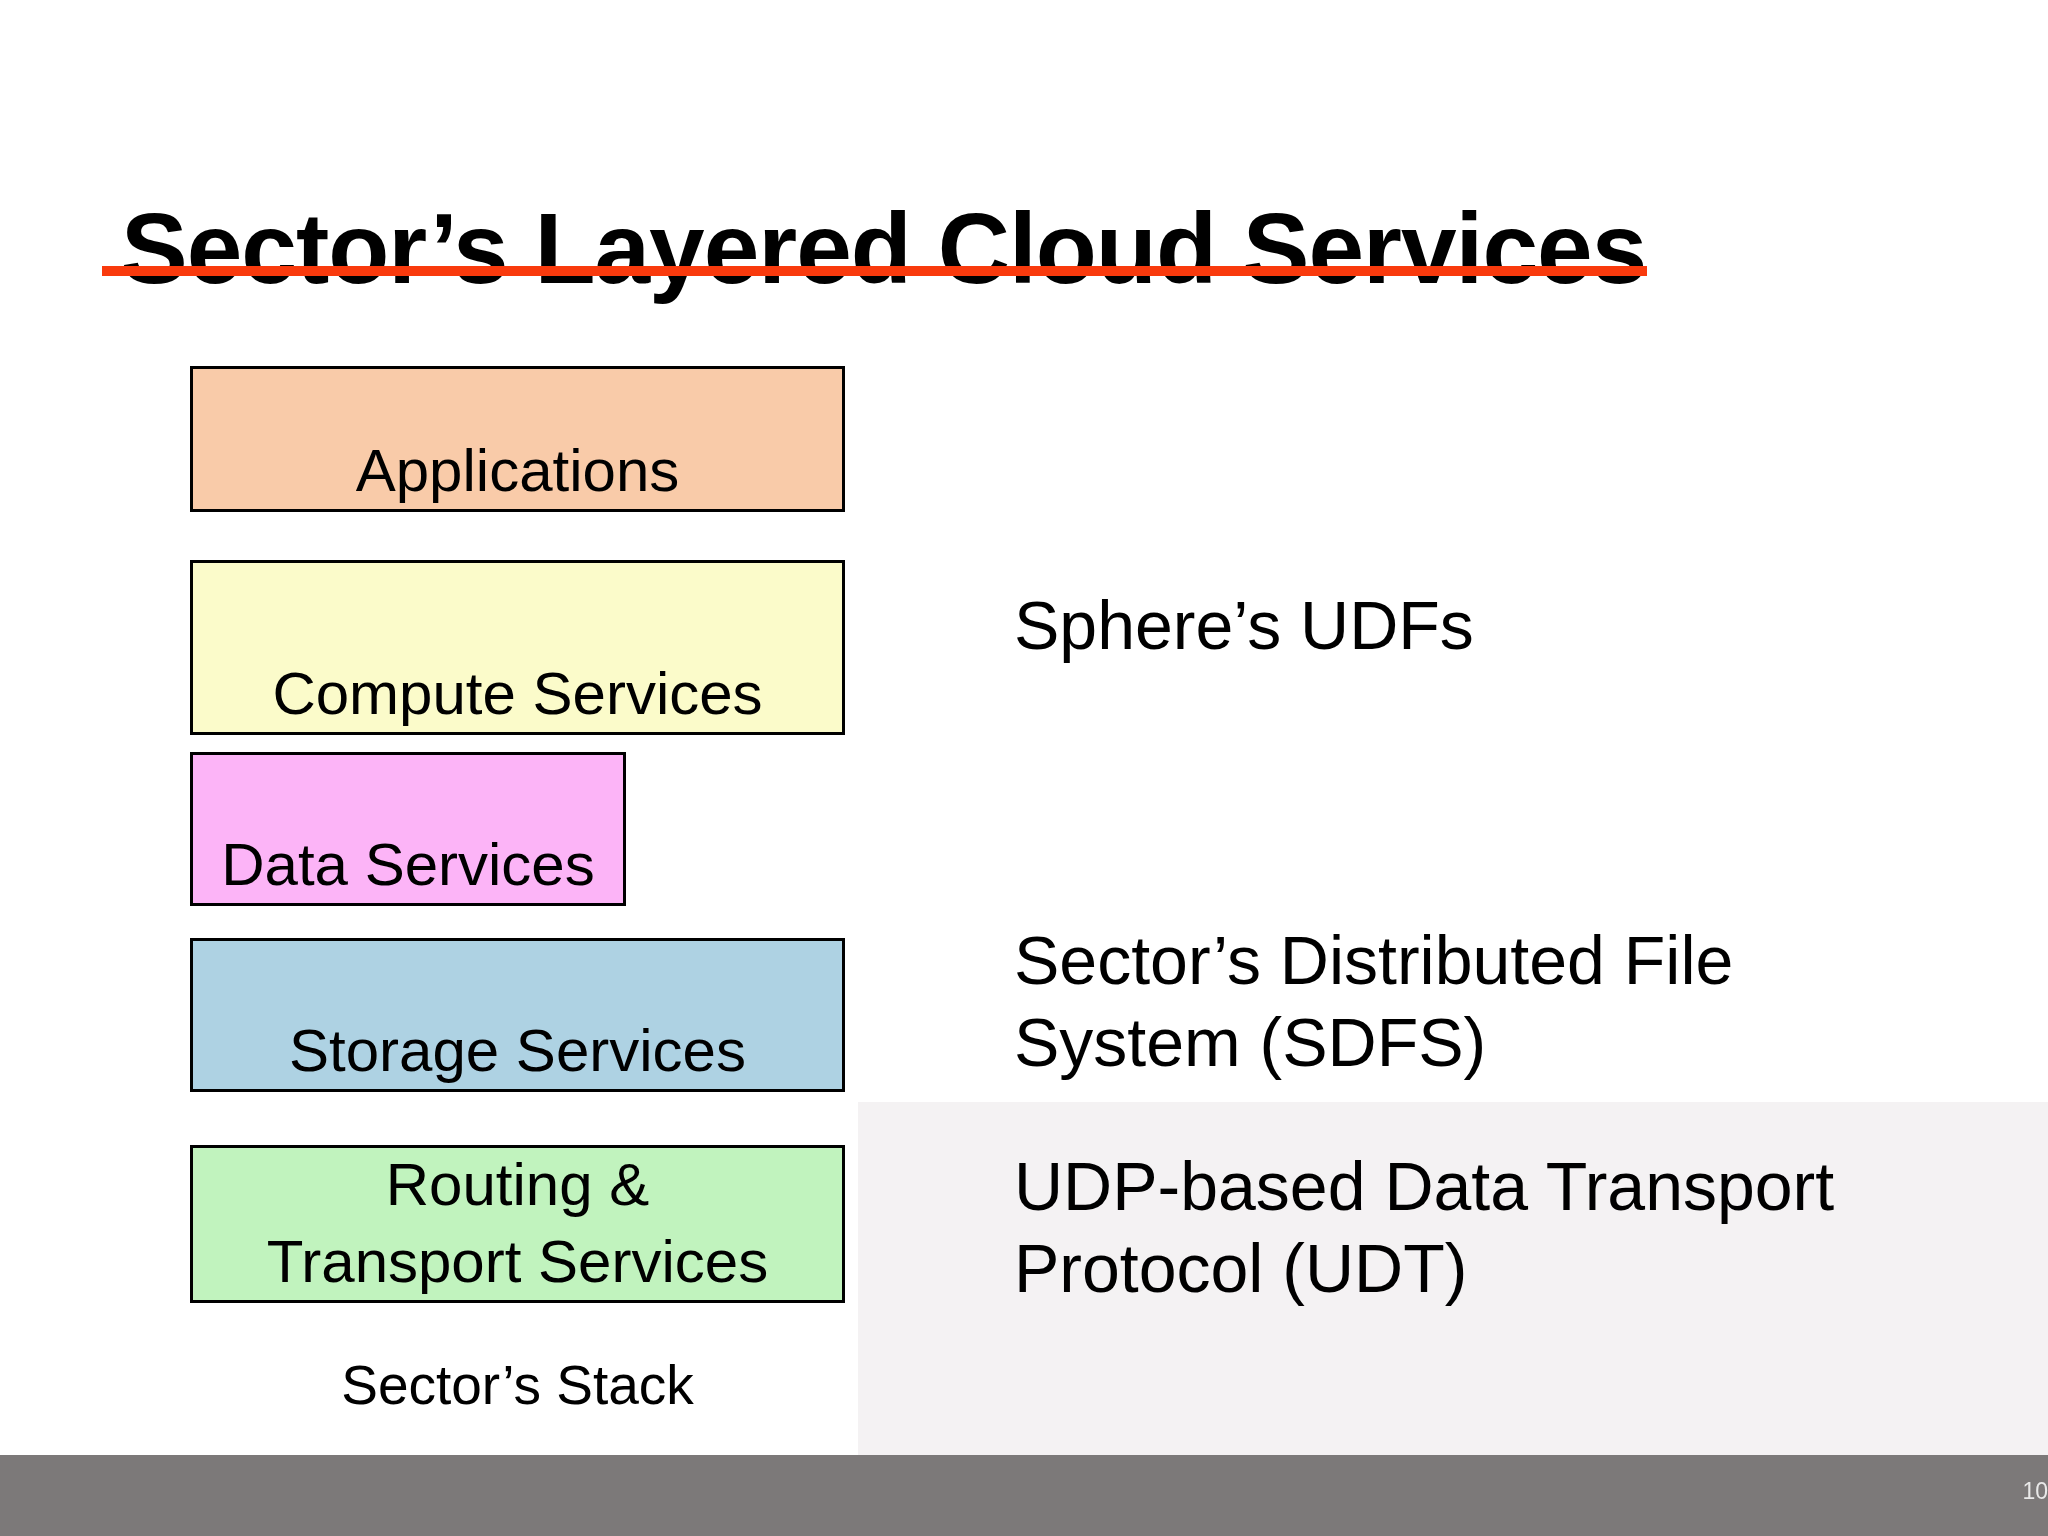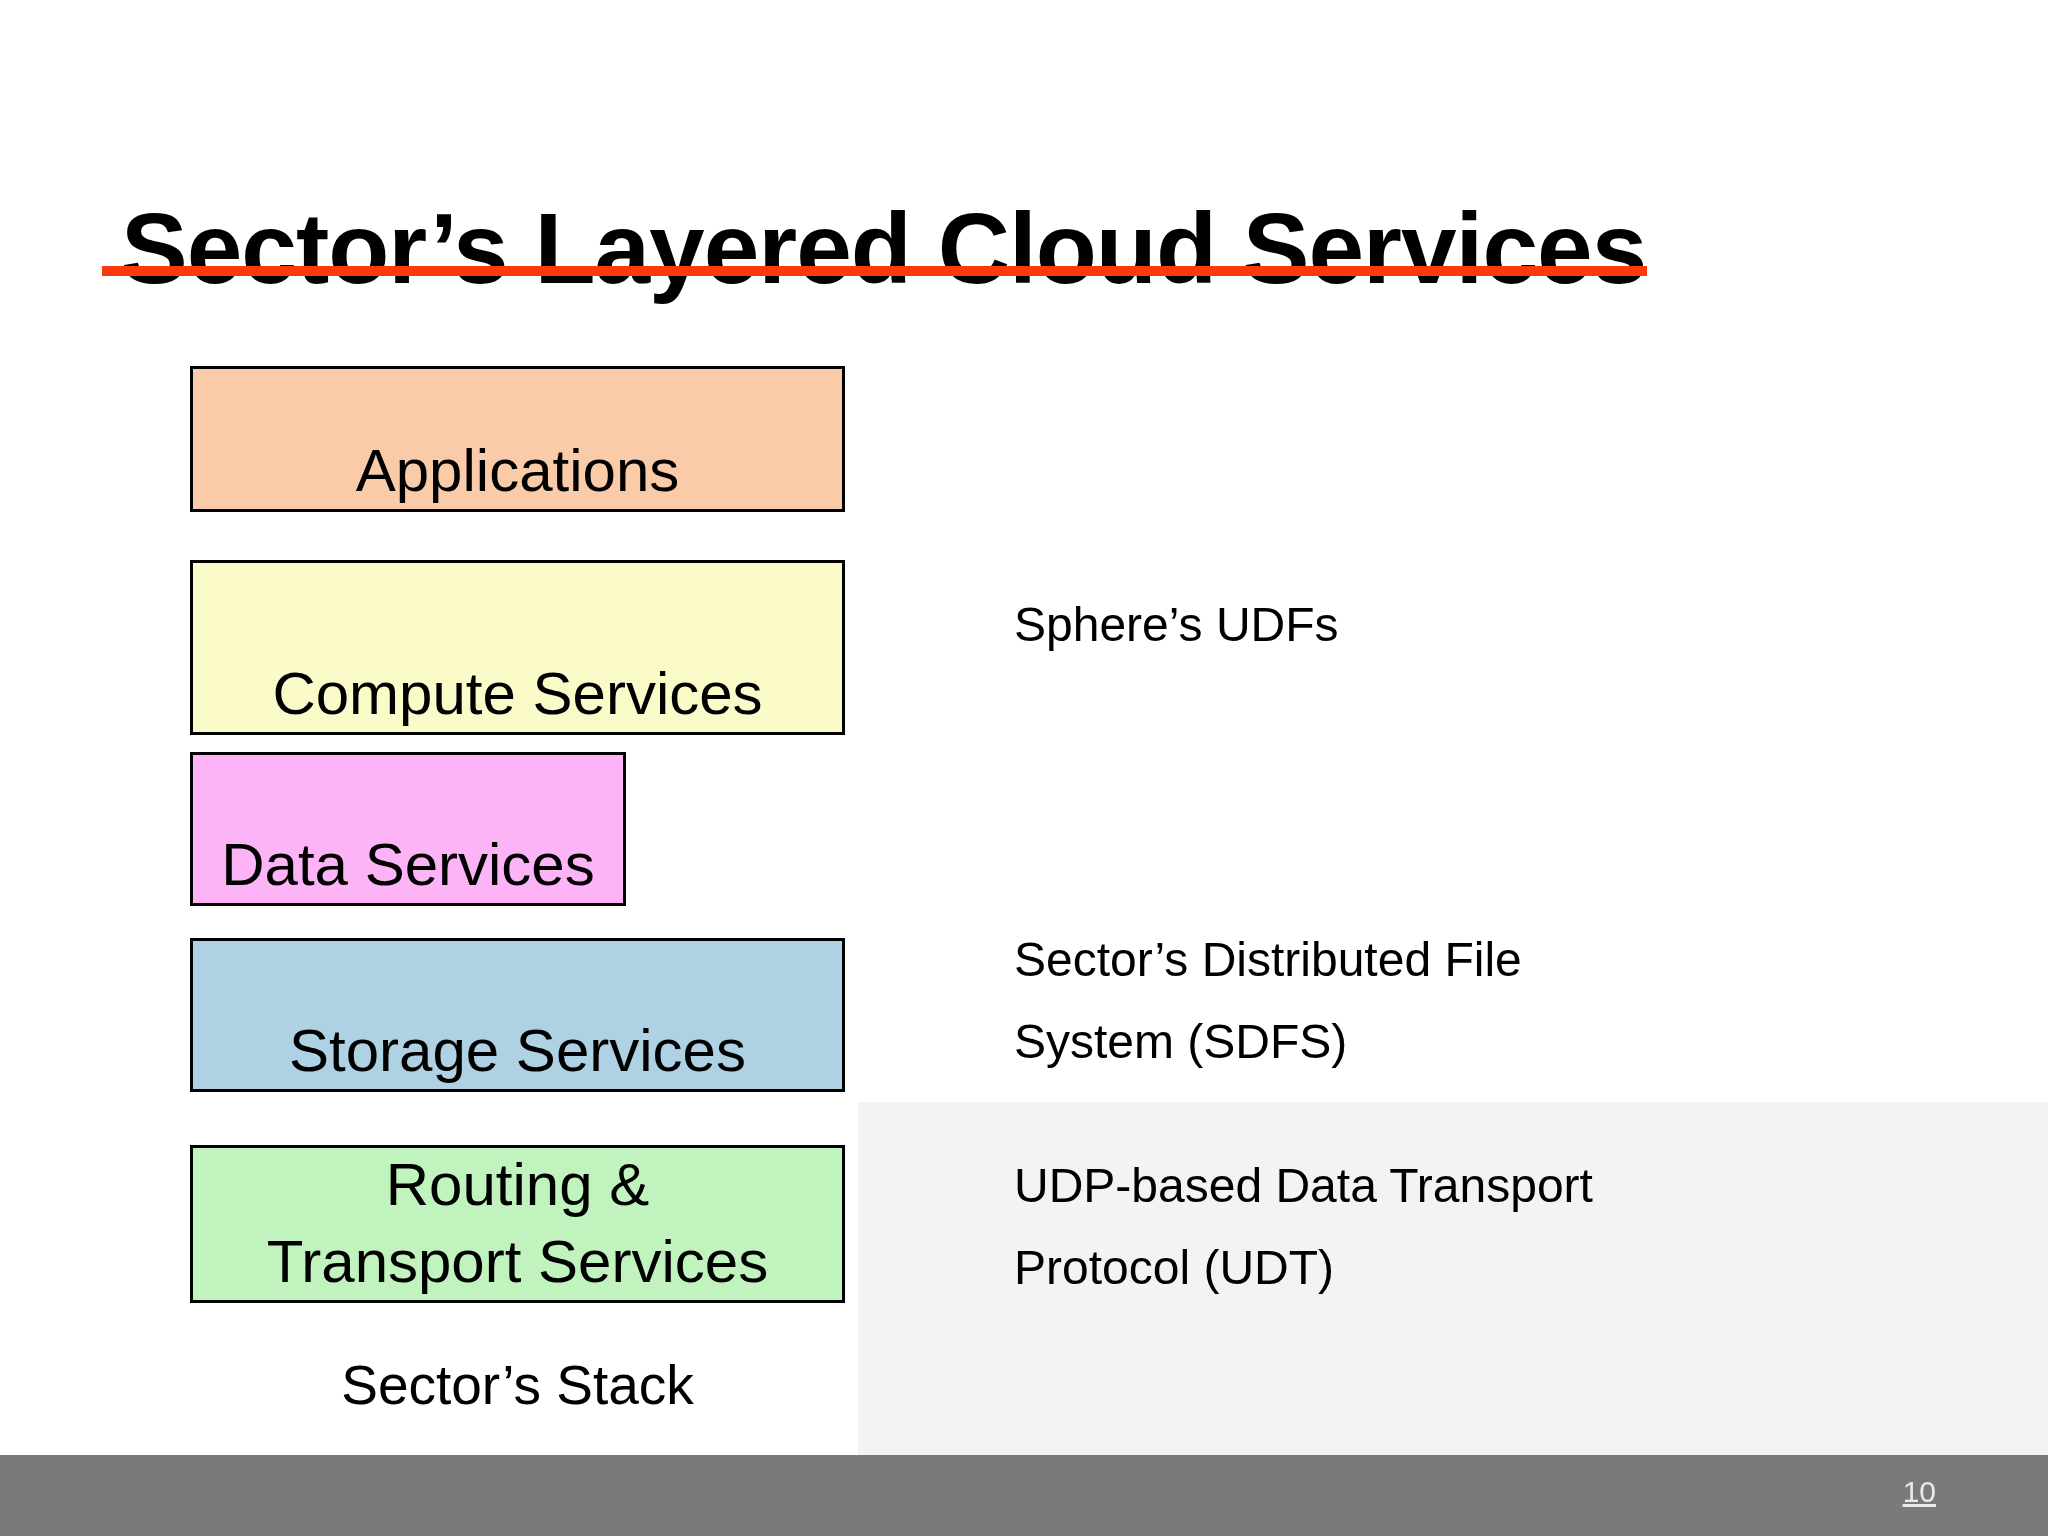--- a/index.html
+++ b/index.html
@@ -70,21 +70,21 @@
     width: 655px;
     text-align: center;
     font-size: 55px;
     line-height: 1.15;
   }
 
   
   .annotation {
     position: absolute;
     left: 1014px;
-    font-size: 48px;
+    font-size: 68px;
     line-height: 82px;
     color: #000000;
     white-space: nowrap;
   }
   .ann-sphere { top: 584px; }
   .ann-sdfs   { top: 919px; }
   .ann-udt    { top: 1145px; }
   .annotation .line { display: block; }
 
   
@@ -92,24 +92,22 @@
     position: absolute;
     left: 0;
     top: 1455px;
     width: 2048px;
     height: 81px;
     display: flex;
     align-items: center;
     justify-content: flex-end;
   }
   .page-number {
-    font-size: 30px;
-    margin-right: 112px;
+    font-size: 23px;
     margin-top: -8px;
-    text-decoration: underline;
   }
 </style>
 </head>
 <body>
 
 <div class="slide">
 
   <div class="bg-panel" style="background-color: rgb(244, 242, 243);"></div>
 
   <h1 class="title">Sector’s Layered Cloud Services</h1>

